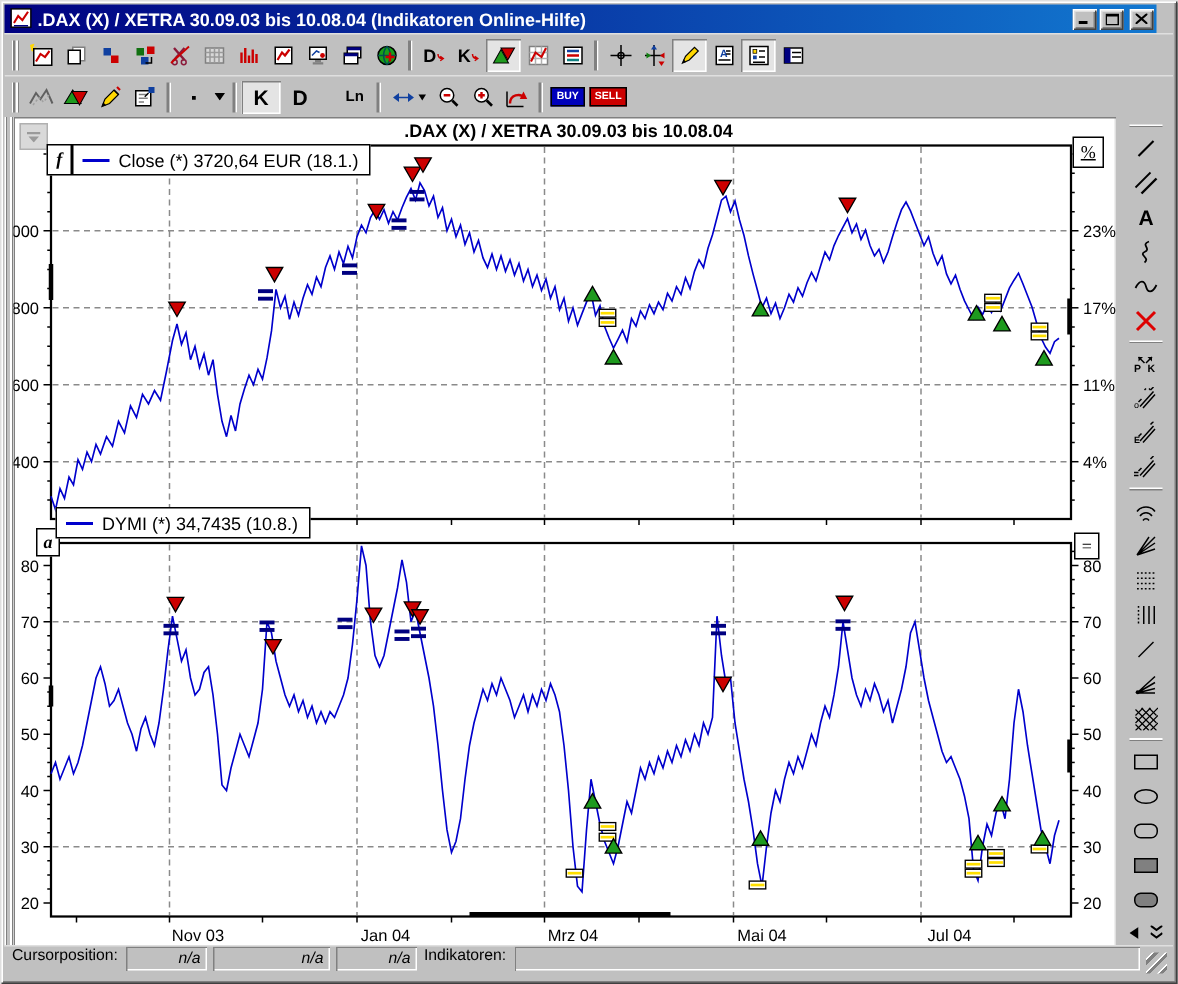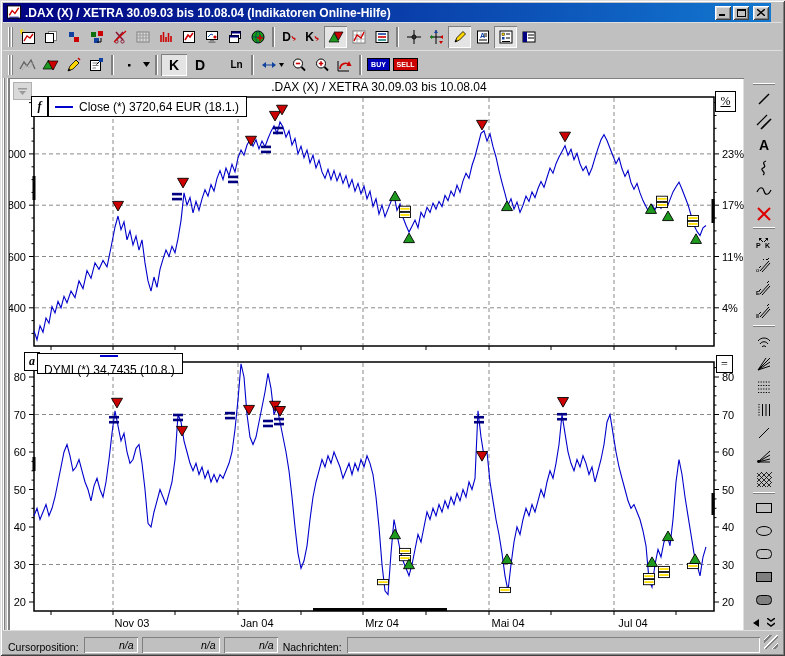--- a/index.html
+++ b/index.html
@@ -28,35 +28,35 @@
   .grip{width:7px;height:20px;margin:0 2px;
     background:linear-gradient(90deg,transparent 0,transparent 1px,#fff 1px,#fff 2px,#808080 2px,#808080 3px,transparent 3px,transparent 4px,#fff 4px,#fff 5px,#808080 5px,#808080 6px,transparent 6px);}
   .sep{width:2px;height:20px;margin:0 3px;background:#808080;border-right:1px solid #fff;}
   .tbtn{width:23px;height:22px;display:flex;align-items:center;justify-content:center;flex:0 0 auto;background:transparent;}
   .tbtn.checked{background:#e4e4e4;box-shadow: inset 1px 1px 0 #808080, inset -1px -1px 0 #fff;}
   .tbtn svg{display:block;}
   .tbtn .tlabel{font-size:12px;font-weight:bold;line-height:1;}
   .tbtn.small{width:12px;}
   .buysell{font-size:7px;font-weight:bold;color:#fff;padding:2px 3px;line-height:1;border:1px solid #000;}
   .statusbar{position:absolute;left:3px;right:3px;bottom:3px;height:22px;background:#c0c0c0;
-    border-top:1px solid #dfdfdf;display:flex;align-items:flex-end;font-size:10.5px;padding:0 2px;}
+    border-top:1px solid #dfdfdf;display:flex;align-items:flex-start;font-size:10.5px;padding:0 2px;}
   .sfield{height:16px;box-shadow: inset 1px 1px 0 #808080, inset -1px -1px 0 #fff;
     display:flex;align-items:center;justify-content:flex-end;padding:0 4px;margin:0 2px;background:#c0c0c0;font-style:italic;}
   .slabel{padding:0 3px;white-space:nowrap;}
   .grip-corner{position:absolute;right:4px;bottom:4px;width:14px;height:14px;
     background:repeating-linear-gradient(135deg,transparent 0 3px,#fff 3px 4px,#808080 4px 6px);}
   .client{position:absolute;left:3px;top:78px;right:3px;bottom:25px;background:#c0c0c0;}
   .left-gutter{position:absolute;left:0;top:0;width:6px;bottom:0;
     background:linear-gradient(90deg,#fff 0,#fff 1px,#808080 1px,#808080 2px,#c0c0c0 2px,#c0c0c0 4px,#fff 4px,#fff 5px,#808080 5px,#808080 6px);}
   .chart-panel{position:absolute;left:6px;top:0;width:735px;bottom:0;background:#fff;
     box-shadow: inset 1px 1px 0 #808080, inset -1px -1px 0 #dfdfdf;}
   .collapse-btn{position:absolute;left:4px;top:4px;width:17px;height:16px;background:#d9d9d9;
     border:1px solid #b0b0b0;display:flex;align-items:center;justify-content:center;}
   .chart-title{position:absolute;left:30px;top:2px;width:680px;text-align:center;
-    font-size:12px;font-weight:normal;color:#000;}
+    font-size:12px;font-weight:bold;color:#000;}
   .pane-btn{position:absolute;background:#fff;border:1px solid #000;display:flex;align-items:center;justify-content:center;
     font-family:"Liberation Serif",serif;font-size:12px;color:#000;}
   .legend{position:absolute;background:#fff;border:1px solid #000;box-shadow:0 0 0 1px #fff inset;
     display:flex;align-items:center;gap:6px;padding:1px 7px 1px 6px;font-size:12px;white-space:nowrap;height:17px;}
   .legend .dash{width:18px;height:0;border-top:2px solid #0000cc;}
   .right-toolbar{position:absolute;right:0;top:1px;width:37px;bottom:0;background:#c0c0c0;
     display:flex;flex-direction:column;align-items:center;padding-top:2px;}
   .vgrip{width:22px;height:6px;margin:2px 0;
     background:linear-gradient(180deg,#fff 0,#fff 1px,#808080 1px,#808080 2px,transparent 2px,transparent 3px,#fff 3px,#fff 4px,#808080 4px,#808080 5px,transparent 5px);}
   .vbtn{width:29px;height:23px;display:flex;align-items:center;justify-content:center;flex:0 0 auto;}
@@ -602,21 +602,21 @@
       </svg>
 
     <div class="pane-btn" style="left:22px;top:18px;width:15px;height:19px;font-style:italic;font-weight:bold;">f</div>
     <div class="legend" style="left:39px;top:18px;">
       <span class="dash"></span>
       <span>Close (*) 3720,64 EUR (18.1.)</span>
     </div>
     <div class="pane-btn" style="left:706px;top:13px;width:19px;height:19px;text-decoration:underline;">%</div>
 
     <div class="pane-btn" style="left:15px;top:274px;width:14px;height:17px;font-weight:bold;font-style:italic;">a</div>
-    <div class="legend" style="left:28px;top:275px;flex-direction:column;">
+    <div class="legend" style="left:28px;top:260px;">
       <span class="dash"></span>
       <span>DYMI (*) 34,7435 (10.8.)</span>
     </div>
     <div class="pane-btn" style="left:707px;top:277px;width:15px;height:16px;">=</div>
   </div>
 
   <div class="right-toolbar">
     <span class="vgrip"></span>
     <span class="vbtn">
         <svg width="16" height="16" viewBox="0 0 16 16">
@@ -752,16 +752,16 @@
           </svg></span>
     </span>
   </div>
 </div>
 
 <div class="statusbar">
   <span class="slabel">Cursorposition:</span>
   <span class="sfield" style="width:46px;">n/a</span>
   <span class="sfield" style="width:70px;">n/a</span>
   <span class="sfield" style="width:46px;">n/a</span>
-  <span class="slabel">Nachrichten:</span>
+  <span class="slabel">Indikatoren:</span>
   <span class="sfield" style="flex:1;margin-right:20px;"></span>
   <span class="grip-corner"></span>
 </div>
 
 </body></html>

